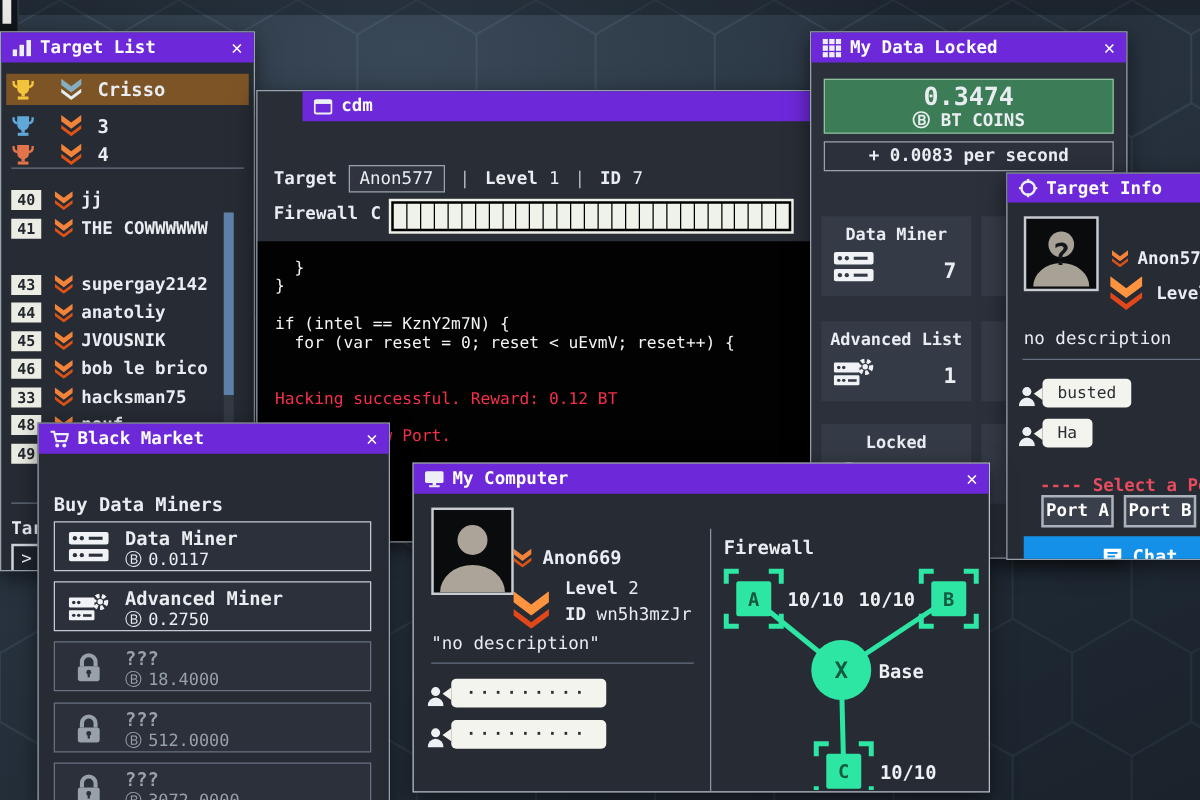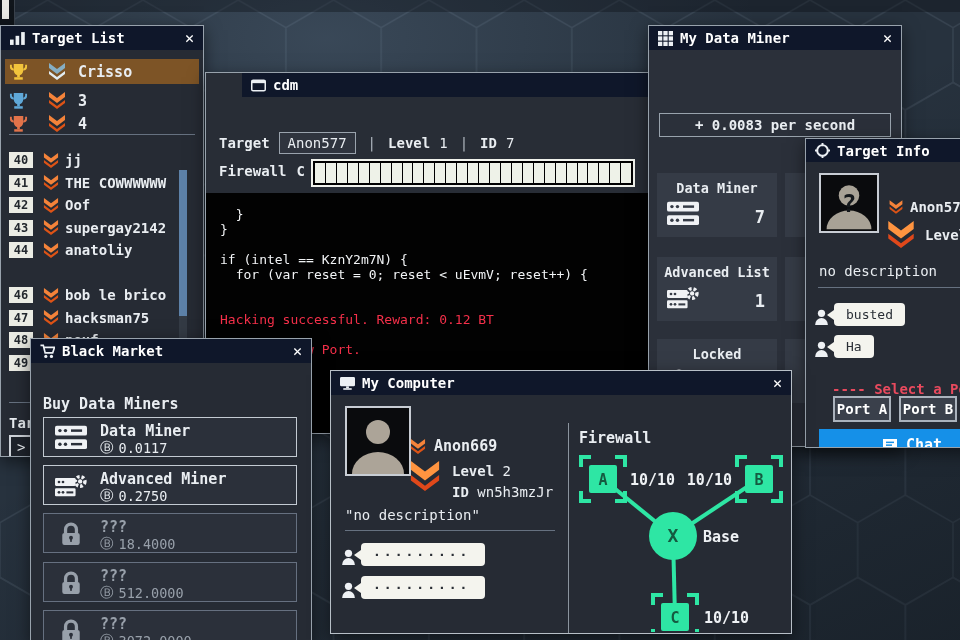--- a/index.html
+++ b/index.html
@@ -12,21 +12,21 @@
     background:
       radial-gradient(ellipse 620px 300px at 34% 6%, rgba(130,160,190,.20), rgba(130,160,190,0) 70%),
       linear-gradient(155deg, rgba(0,0,0,0) 45%, rgba(5,9,13,.38) 100%);}
   .bg-topstrip{position:absolute;left:0;top:0;width:960px;height:12px;background:rgba(8,12,16,.35);z-index:0;}
   .bg-frag{position:absolute;left:0;top:0;width:14px;height:46px;background:#10151b;
     border-right:1px solid #3a424c;z-index:1;}
   .bg-frag .bar{position:absolute;left:2px;top:0;width:7px;height:19px;background:#e8e9e5;}
   
   .window{position:absolute;background:#262b34;border:1px solid #98a2ac;
     box-shadow:0 5px 16px rgba(0,0,0,.5);}
-  .titlebar{height:24px;background:#0f172a;display:flex;align-items:center;gap:7px;
+  .titlebar{height:24px;background:#6d28d9;display:flex;align-items:center;gap:7px;
     padding:0 9px;font-size:14px;font-weight:bold;color:#fff;}
   .titlebar .ticon{width:15px;height:15px;color:#ecf0f4;flex:0 0 auto;}
   .titlebar .close{margin-left:auto;font-size:15px;font-weight:bold;cursor:default;line-height:24px;}
   .wbody{position:absolute;left:0;right:0;top:24px;bottom:0;overflow:hidden;}
   .bold{font-weight:bold}
   .hrline{position:absolute;height:0;border-top:1px solid #667180;}
   
   #win-target-list{left:0;top:25px;width:202px;height:430px;z-index:2;}
   .tl-top-row{position:absolute;left:4px;width:194px;height:25px;display:flex;align-items:center;gap:5px;padding-left:4px;box-sizing:border-box;}
   .tl-top-row.hl{background:#7d5426;}
@@ -90,21 +90,21 @@
   .ti-red{position:absolute;left:26px;top:218px;font-size:14px;font-weight:bold;color:#e84a5e;white-space:nowrap;}
   .port-btn{position:absolute;top:233px;height:26px;background:#3a404b;border:2px solid #aab2bc;
     color:#fff;font-size:14px;font-weight:bold;display:flex;align-items:center;justify-content:center;box-sizing:border-box;}
   .chat-btn{position:absolute;left:13px;top:266px;width:186px;height:31px;background:#1590e8;color:#fff;
     font-size:15px;font-weight:bold;display:flex;align-items:center;justify-content:center;gap:8px;}
   .chat-btn .cicon{width:16px;height:14px;color:#fff;}
   
   #win-my-computer{left:330px;top:370px;width:460px;height:262px;z-index:7;border-color:#b7bfc7;}
   .mc-name-row{position:absolute;left:78px;top:42px;display:flex;align-items:center;gap:7px;font-size:15px;font-weight:bold;}
   .mc-name-row .fox{width:18px;height:15px;margin:0;}
-  .mc-level-row{position:absolute;left:76px;top:66px;display:flex;align-items:flex-start;gap:9px;}
+  .mc-level-row{position:absolute;left:76px;top:66px;display:flex;align-items:flex-end;gap:9px;}
   .mc-level-col{font-size:14px;line-height:21px;}
   .mc-level-col .v{font-weight:normal}
   .mc-desc{position:absolute;left:14px;top:112px;font-size:14px;}
   .mc-vdiv{position:absolute;left:237px;top:28px;height:222px;border-left:1px solid #8b949e;}
   .fw-title{position:absolute;left:248px;top:34px;font-size:15px;font-weight:bold;}
   .dots{letter-spacing:3px;font-weight:bold;}
   
   #win-black-market{left:30px;top:338px;width:280px;height:302px;z-index:6;}
   .bm-sub{position:absolute;left:12px;top:32px;font-size:15px;font-weight:bold;}
   .mk-item{position:absolute;left:12px;width:254px;height:40px;border:1px solid #c3cad2;background:#2b303a;box-sizing:border-box;}
@@ -207,54 +207,54 @@
         <span class="nm">jj</span>
       </div>
     <div class="tl-row" style="top:121.5px">
         <span class="badge">41</span>
         <svg class="fox" viewBox="0 0 20 17">
           <path class="f1" d="M2 0l8 6 8-6v5l-8 6-8-6z"></path>
           <path class="f2" d="M2 8l8 6 8-6v3l-8 6-8-6z"></path>
         </svg>
         <span class="nm">THE COWWWWWW</span>
       </div>
-    <div class="tl-row" style="top:144px">
-        <span class="badge">42</span>
-        <svg class="fox" viewBox="0 0 20 17">
-          <path class="f1" d="M2 0l8 6 8-6v5l-8 6-8-6z"></path>
-          <path class="f2" d="M2 8l8 6 8-6v3l-8 6-8-6z"></path>
-        </svg>
-        <span class="nm">Oof</span>
-      </div>
     <div class="tl-row" style="top:166.5px">
         <span class="badge">43</span>
         <svg class="fox" viewBox="0 0 20 17">
           <path class="f1" d="M2 0l8 6 8-6v5l-8 6-8-6z"></path>
           <path class="f2" d="M2 8l8 6 8-6v3l-8 6-8-6z"></path>
         </svg>
         <span class="nm">supergay2142</span>
       </div>
     <div class="tl-row" style="top:189px">
         <span class="badge">44</span>
         <svg class="fox" viewBox="0 0 20 17">
           <path class="f1" d="M2 0l8 6 8-6v5l-8 6-8-6z"></path>
           <path class="f2" d="M2 8l8 6 8-6v3l-8 6-8-6z"></path>
         </svg>
         <span class="nm">anatoliy</span>
       </div>
+    <div class="tl-row" style="top:211.5px">
+        <span class="badge">45</span>
+        <svg class="fox" viewBox="0 0 20 17">
+          <path class="f1" d="M2 0l8 6 8-6v5l-8 6-8-6z"></path>
+          <path class="f2" d="M2 8l8 6 8-6v3l-8 6-8-6z"></path>
+        </svg>
+        <span class="nm">JVOUSNIK</span>
+      </div>
     <div class="tl-row" style="top:234px">
         <span class="badge">46</span>
         <svg class="fox" viewBox="0 0 20 17">
           <path class="f1" d="M2 0l8 6 8-6v5l-8 6-8-6z"></path>
           <path class="f2" d="M2 8l8 6 8-6v3l-8 6-8-6z"></path>
         </svg>
         <span class="nm">bob le brico</span>
       </div>
     <div class="tl-row" style="top:256.5px">
-        <span class="badge">47</span>
+        <span class="badge">33</span>
         <svg class="fox" viewBox="0 0 20 17">
           <path class="f1" d="M2 0l8 6 8-6v5l-8 6-8-6z"></path>
           <path class="f2" d="M2 8l8 6 8-6v3l-8 6-8-6z"></path>
         </svg>
         <span class="nm">hacksman75</span>
       </div>
     <div class="tl-row" style="top:279px">
         <span class="badge">48</span>
         <svg class="fox" viewBox="0 0 20 17">
           <path class="f1" d="M2 0l8 6 8-6v5l-8 6-8-6z"></path>
@@ -361,24 +361,28 @@
           <rect x="5" width="4" height="4"></rect>
           <rect x="10" width="4" height="4"></rect>
           <rect y="5" width="4" height="4"></rect>
           <rect x="5" y="5" width="4" height="4"></rect>
           <rect x="10" y="5" width="4" height="4"></rect>
           <rect y="10" width="4" height="4"></rect>
           <rect x="5" y="10" width="4" height="4"></rect>
           <rect x="10" y="10" width="4" height="4"></rect>
         </g>
       </svg>
-    <span>My Data Miner</span>
+    <span>My Data Locked</span>
     <span class="close">✕</span>
   </div>
   <div class="wbody">
+    <div class="mdm-balance">
+      <div class="val">0.3474</div>
+      <div class="cur"><span>Ⓑ</span> <span>BT COINS</span></div>
+    </div>
     <div class="mdm-rate">+ 0.0083 per second</div>
 
     <div class="tile" style="left:8px;top:123px;width:120px;height:64px">
       <div class="t-label">Data Miner</div>
       <svg class="t-icon" viewBox="0 0 26 20">
           <g fill="currentColor">
             <rect width="26" height="8" rx="1.5"></rect>
             <rect y="11" width="26" height="8" rx="1.5"></rect>
           </g>
           <g fill="#353b46">

